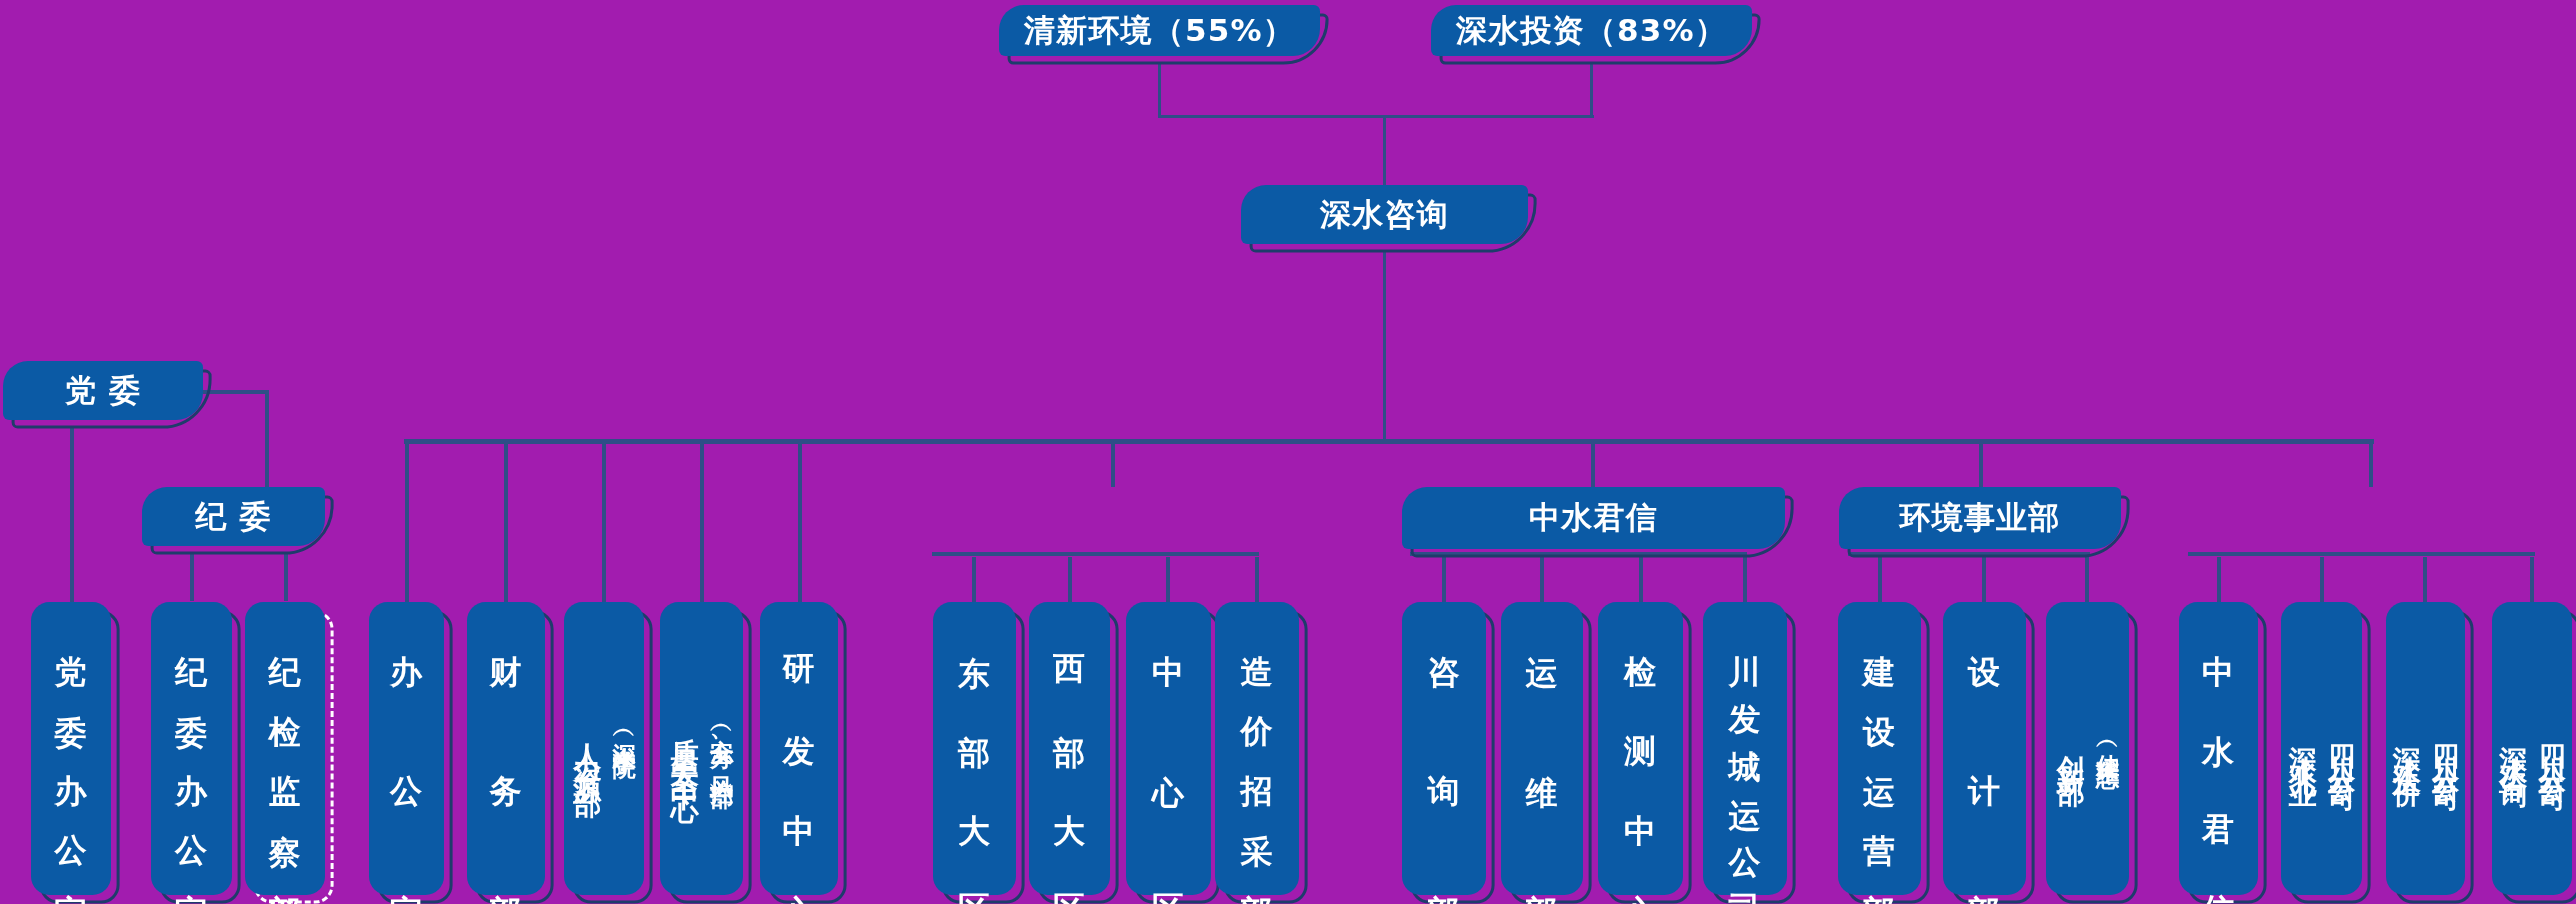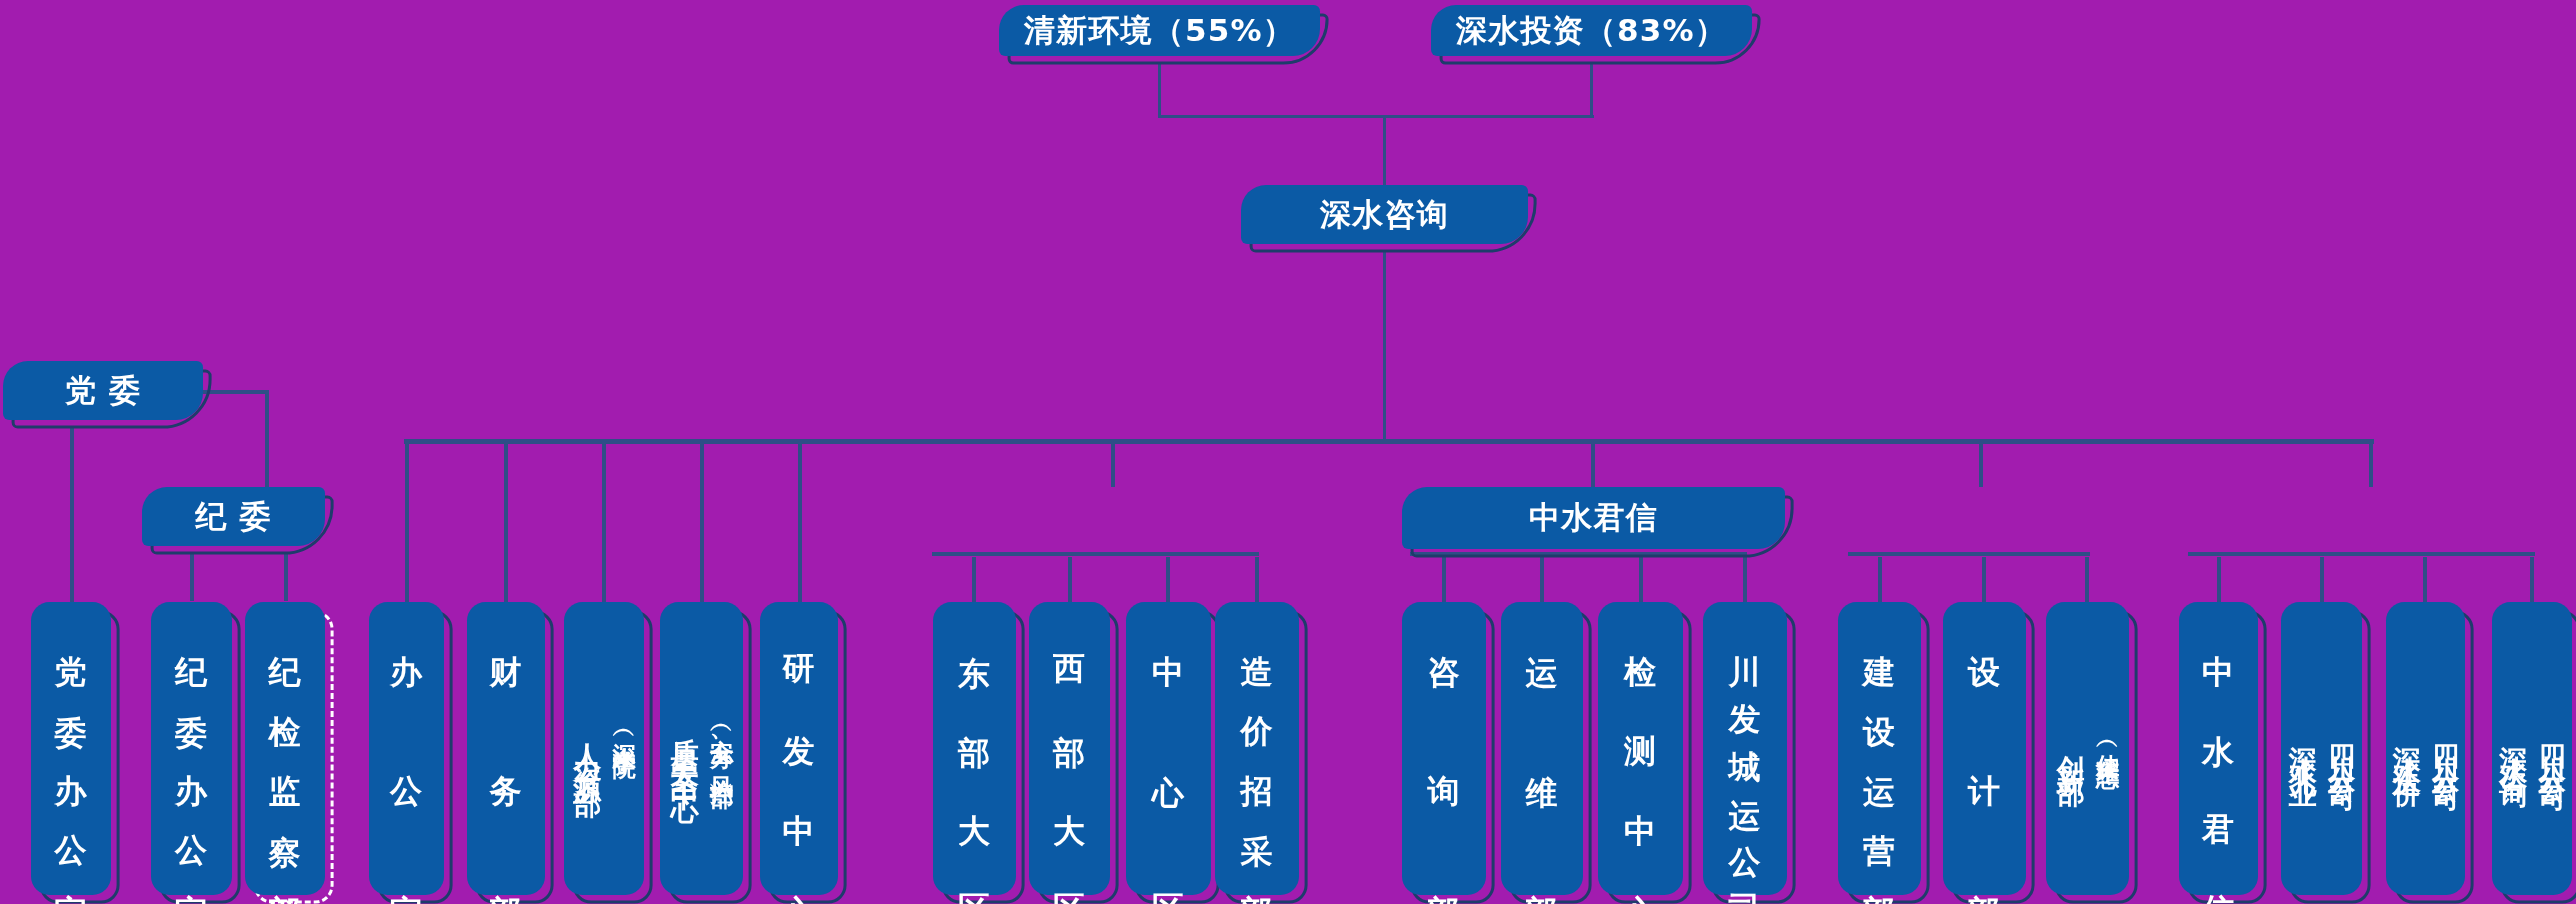--- a/index.html
+++ b/index.html
@@ -220,20 +220,26 @@
         <span class="vtext">检测中心</span>
       </div>
   </div>
   <div class="node v single" style="left:1703px;top:602px;width:84px;height:293px">
     <div class="shadow"></div>
     <div class="face">
         <span class="vtext">川发城运公司</span>
       </div>
   </div>
 
+  <div class="node h" style="left:1839px;top:487px;width:282px;height:62px">
+    <div class="shadow"></div>
+    <div class="face">
+        <span>环境事业部</span>
+      </div>
+  </div>
   <div class="node v single" style="left:1838px;top:602px;width:83px;height:293px">
     <div class="shadow"></div>
     <div class="face">
         <span class="vtext">建设运营部</span>
       </div>
   </div>
   <div class="node v single" style="left:1943px;top:602px;width:83px;height:293px">
     <div class="shadow"></div>
     <div class="face">
         <span class="vtext">设计部</span>

